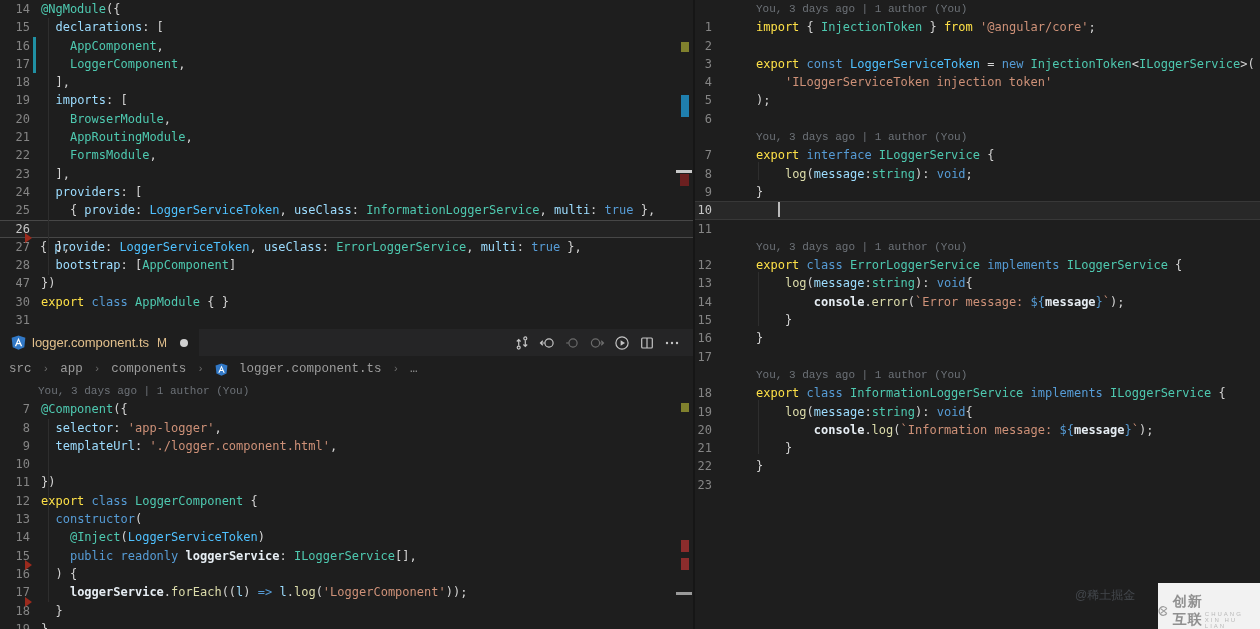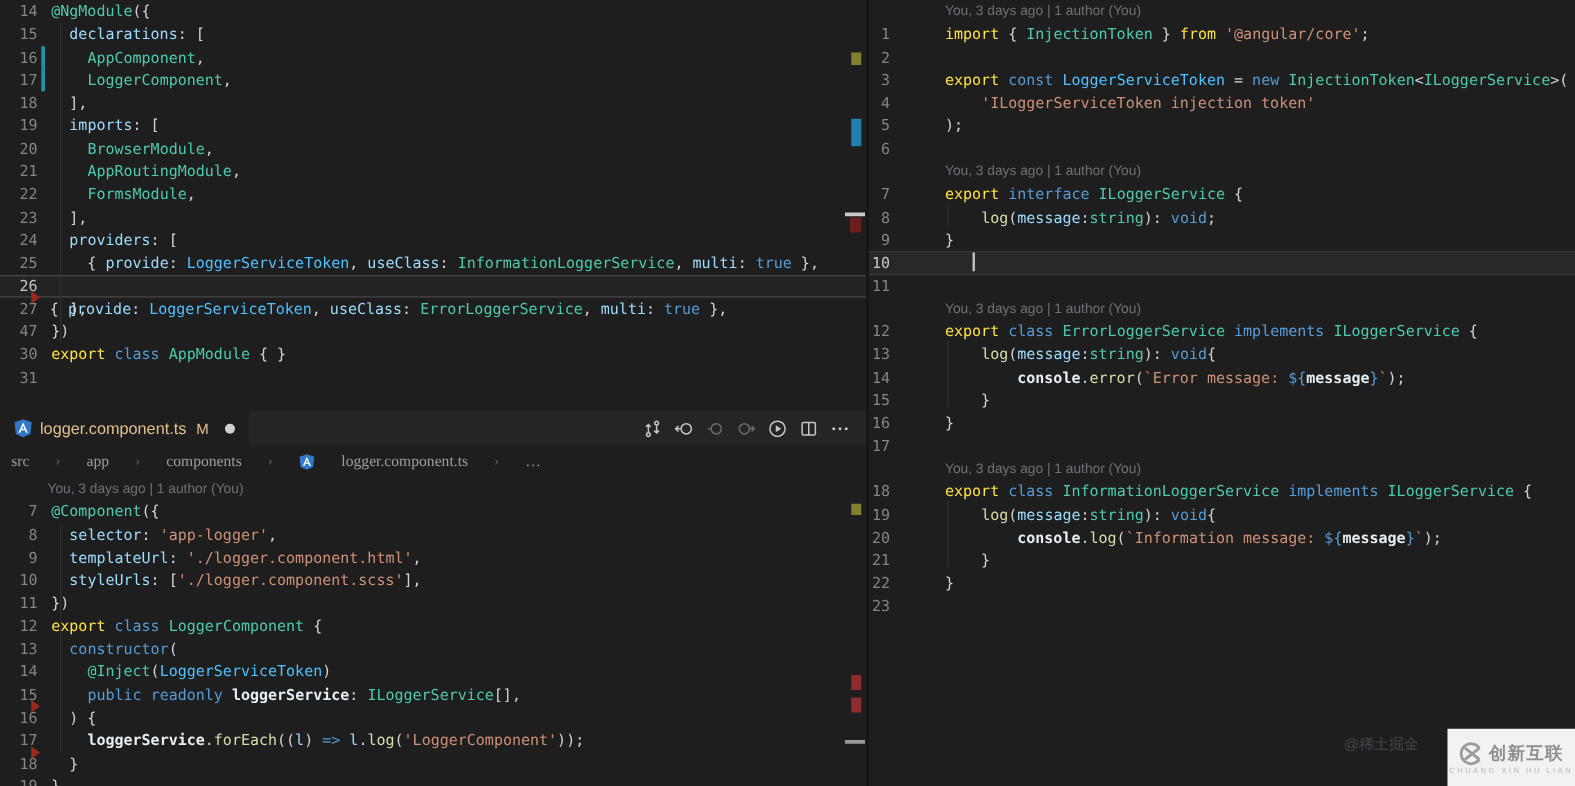--- a/index.html
+++ b/index.html
@@ -8,21 +8,21 @@
   
   .editor{position:absolute;overflow:hidden;font-size:12px;line-height:18.3px;color:#d4d4d4;}
   #ed-top{top:0;left:0;width:693px;height:329px;}
   #ed-bottom{top:382px;left:0;width:693px;height:247px;}
   #ed-right{top:0;left:695px;width:565px;height:629px;}
   .row{display:flex;height:18.3px;position:relative;white-space:pre;}
   .num{width:30px;text-align:right;color:#858585;flex:none;}
   #ed-right .num{width:17px;}
   .code{padding-left:11px;}
   #ed-right .code{padding-left:44px;}
-  .row.ann{color:#6d7278;font-family:Liberation Sans, sans-serif;font-size:11px;padding-left:38px;display:block;}
+  .row.ann{color:#6d7278;font-family:Liberation Mono, monospace;font-size:11px;padding-left:38px;display:block;}
   #ed-right .row.ann{padding-left:61px;}
   .cur-fill{background:#282828;box-shadow:inset 0 1px 0 #383838,inset 0 -1px 0 #383838;}
   .cur-fill .num{color:#c6c6c6;}
   .cur-border{background:rgba(255,255,255,.025);box-shadow:inset 0 1px 0 #474747,inset 0 -1px 0 #474747;flex-direction:column;}
   .cur-border .num{color:#c6c6c6;}
   .git-mod::before{content:"";position:absolute;left:33px;top:0;bottom:0;width:3px;background:#2090a3;}
   .del::after{content:"";position:absolute;left:25px;bottom:-5px;width:0;height:0;
               border-top:5px solid transparent;border-bottom:5px solid transparent;border-left:7px solid #9b2a1d;z-index:3;}
   .cursor{display:inline-block;width:2px;height:15px;background:#bbb;vertical-align:-3px;}
   .ruler-mark{position:absolute;z-index:4;}
@@ -39,26 +39,26 @@
   .tab-name{font-family:"Liberation Sans",sans-serif;font-size:13px;color:#e2c08d;}
   .tab-badge{font-family:"Liberation Sans",sans-serif;font-size:12px;color:#e2c08d;margin-left:2px;}
   .tab-dot{width:8px;height:8px;border-radius:50%;background:#d0d0d0;margin-left:7px;}
   .actions{margin-left:auto;display:flex;align-items:center;gap:9px;padding-right:13px;}
   .action{width:16px;height:16px;cursor:pointer;}
   .action .st{stroke:#c5c5c5;fill:none;stroke-width:1.2;}
   .action .fl{fill:#c5c5c5;}
   .action.disabled .st{stroke:#6b6b6b;}
   
   .crumbs{position:absolute;top:356px;left:0;width:693px;height:26px;background:#1e1e1e;display:flex;align-items:center;
-          padding-left:9px;font-family:Liberation Serif, serif;font-size:12.5px;color:#9d9d9d;gap:21px;}
+          padding-left:9px;font-family:Liberation Mono, monospace;font-size:12.5px;color:#9d9d9d;gap:11px;}
   .crumb-sep{color:#6a6a6a;font-size:11px;}
   
   .watermark{position:absolute;left:1075px;top:587px;font-family:"Liberation Sans",sans-serif;font-size:12px;color:#43474c;z-index:5;}
   .logo-box{position:absolute;left:1158px;top:583px;width:102px;height:46px;background:#f2f2f2;z-index:6;
-            display:flex;flex-direction:column;align-items:center;justify-content:center;}
+            display:flex;flex-direction:row;align-items:flex-end;justify-content:center;}
   .logo-row{display:flex;align-items:center;gap:4px;}
   .logo-title{font-family:"Liberation Sans",sans-serif;font-size:14px;font-weight:bold;color:#8f8f8f;letter-spacing:1px;}
   .logo-sub{font-family:"Liberation Sans",sans-serif;font-size:6px;letter-spacing:2px;color:#b8b8b8;margin-top:1px;}
 </style>
 </head>
 <body>
 
 <div class="screen">
 
   <div class="editor" id="ed-top">
@@ -69,20 +69,21 @@
       <div class="row"><span class="num">18</span><span class="code"><span class="tk-p">  ],</span></span></div>
       <div class="row"><span class="num">19</span><span class="code"><span class="tk-p">  </span><span class="tk-v">imports</span><span class="tk-p">: [</span></span></div>
       <div class="row"><span class="num">20</span><span class="code"><span class="tk-p">    </span><span class="tk-t">BrowserModule</span><span class="tk-p">,</span></span></div>
       <div class="row"><span class="num">21</span><span class="code"><span class="tk-p">    </span><span class="tk-t">AppRoutingModule</span><span class="tk-p">,</span></span></div>
       <div class="row"><span class="num">22</span><span class="code"><span class="tk-p">    </span><span class="tk-t">FormsModule</span><span class="tk-p">,</span></span></div>
       <div class="row"><span class="num">23</span><span class="code"><span class="tk-p">  ],</span></span></div>
       <div class="row"><span class="num">24</span><span class="code"><span class="tk-p">  </span><span class="tk-v">providers</span><span class="tk-p">: [</span></span></div>
       <div class="row"><span class="num">25</span><span class="code"><span class="tk-p">    { </span><span class="tk-v">provide</span><span class="tk-p">: </span><span class="tk-c">LoggerServiceToken</span><span class="tk-p">, </span><span class="tk-v">useClass</span><span class="tk-p">: </span><span class="tk-t">InformationLoggerService</span><span class="tk-p">, </span><span class="tk-v">multi</span><span class="tk-p">: </span><span class="tk-b">true</span><span class="tk-p"> },</span></span></div>
       <div class="row cur-border del"><span class="num">26</span><span class="code"><span class="tk-p">    { </span><span class="tk-v">provide</span><span class="tk-p">: </span><span class="tk-c">LoggerServiceToken</span><span class="tk-p">, </span><span class="tk-v">useClass</span><span class="tk-p">: </span><span class="tk-t">ErrorLoggerService</span><span class="tk-p">, </span><span class="tk-v">multi</span><span class="tk-p">: </span><span class="tk-b">true</span><span class="tk-p"> },</span></span></div>
       <div class="row"><span class="num">27</span><span class="code"><span class="tk-p">  ],</span></span></div>
+      <div class="row"><span class="num">28</span><span class="code"><span class="tk-p">  </span><span class="tk-v">bootstrap</span><span class="tk-p">: [</span><span class="tk-t">AppComponent</span><span class="tk-p">]</span></span></div>
       <div class="row"><span class="num">47</span><span class="code"><span class="tk-p">})</span></span></div>
       <div class="row"><span class="num">30</span><span class="code"><span class="tk-k">export</span><span class="tk-p"> </span><span class="tk-b">class</span><span class="tk-p"> </span><span class="tk-t">AppModule</span><span class="tk-p"> { }</span></span></div>
       <div class="row"><span class="num">31</span><span class="code"></span></div>
       <div class="ruler-mark" style="top: 42px; right: 4px; width: 8px; height: 10px; background: rgb(128, 129, 45);"></div>
       <div class="ruler-mark" style="top: 95px; right: 4px; width: 8px; height: 22px; background: rgb(31, 127, 174);"></div>
       <div class="ruler-mark" style="top: 170px; right: 1px; width: 16px; height: 3px; background: rgb(200, 200, 200);"></div>
       <div class="ruler-mark" style="top: 174px; right: 4px; width: 9px; height: 12px; background: rgb(107, 32, 32);"></div>
       <div class="guide" style="top: 18px; left: 48px; height: 257px;"></div>
     </div>
 
@@ -145,21 +146,21 @@
     <span>logger.component.ts</span>
     <span class="crumb-sep">›</span>
     <span>…</span>
   </div>
 
   <div class="editor" id="ed-bottom">
       <div class="row ann">You, 3 days ago | 1 author (You)</div>
       <div class="row"><span class="num">7</span><span class="code"><span class="tk-t">@Component</span><span class="tk-p">({</span></span></div>
       <div class="row"><span class="num">8</span><span class="code"><span class="tk-p">  </span><span class="tk-v">selector</span><span class="tk-p">: </span><span class="tk-s">'app-logger'</span><span class="tk-p">,</span></span></div>
       <div class="row"><span class="num">9</span><span class="code"><span class="tk-p">  </span><span class="tk-v">templateUrl</span><span class="tk-p">: </span><span class="tk-s">'./logger.component.html'</span><span class="tk-p">,</span></span></div>
-      <div class="row"><span class="num">10</span><span class="code"><span class="tk-p">  </span><span class="tk-v">styleUrls</span><span class="tk-p">: [</span><span class="tk-s">'./logger.component.scss'</span><span class="tk-p">],</span></span></div>
+      <div class="row"><span class="num">10</span></div>
       <div class="row"><span class="num">11</span><span class="code"><span class="tk-p">})</span></span></div>
       <div class="row"><span class="num">12</span><span class="code"><span class="tk-k">export</span><span class="tk-p"> </span><span class="tk-b">class</span><span class="tk-p"> </span><span class="tk-t">LoggerComponent</span><span class="tk-p"> {</span></span></div>
       <div class="row"><span class="num">13</span><span class="code"><span class="tk-p">  </span><span class="tk-b">constructor</span><span class="tk-p">(</span></span></div>
       <div class="row"><span class="num">14</span><span class="code"><span class="tk-p">    </span><span class="tk-t">@Inject</span><span class="tk-p">(</span><span class="tk-c">LoggerServiceToken</span><span class="tk-p">)</span></span></div>
       <div class="row del"><span class="num">15</span><span class="code"><span class="tk-p">    </span><span class="tk-b">public</span><span class="tk-p"> </span><span class="tk-b">readonly</span><span class="tk-p"> </span><span class="tk-w">loggerService</span><span class="tk-p">: </span><span class="tk-t">ILoggerService</span><span class="tk-p">[],</span></span></div>
       <div class="row"><span class="num">16</span><span class="code"><span class="tk-p">  ) {</span></span></div>
       <div class="row del"><span class="num">17</span><span class="code"><span class="tk-p">    </span><span class="tk-w">loggerService</span><span class="tk-p">.</span><span class="tk-f">forEach</span><span class="tk-p">((</span><span class="tk-v">l</span><span class="tk-p">) </span><span class="tk-b">=&gt;</span><span class="tk-p"> </span><span class="tk-v">l</span><span class="tk-p">.</span><span class="tk-f">log</span><span class="tk-p">(</span><span class="tk-s">'LoggerComponent'</span><span class="tk-p">));</span></span></div>
       <div class="row"><span class="num">18</span><span class="code"><span class="tk-p">  }</span></span></div>
       <div class="row"><span class="num">19</span><span class="code"><span class="tk-p">}</span></span></div>
       <div class="ruler-mark" style="top: 21px; right: 4px; width: 8px; height: 9px; background: rgb(128, 129, 45);"></div>

